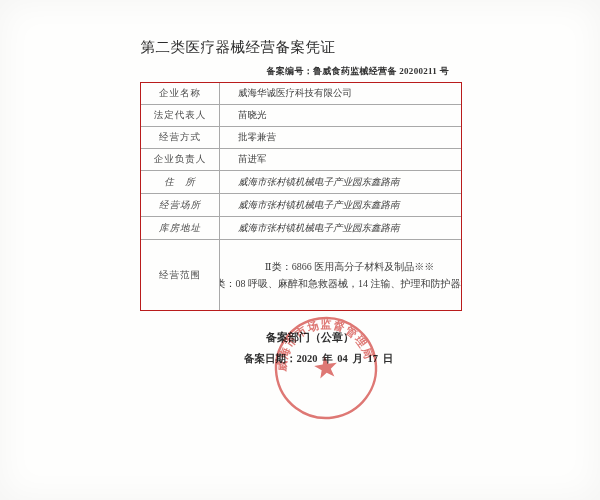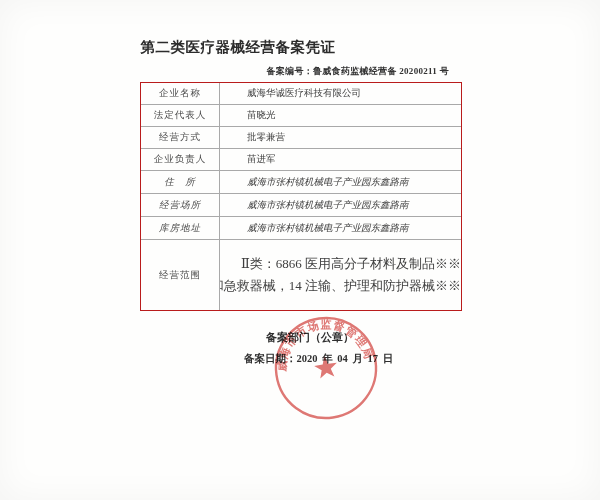--- a/index.html
+++ b/index.html
@@ -14,21 +14,21 @@
     overflow: hidden;
   }
   .page {
     position: absolute; inset: 0;
     background: #fefefd;
     box-shadow: inset 0 0 36px rgba(0,0,0,0.045);
   }
   .cert-title {
     position: absolute; top: 38px; left: 0;
     width: 476px; text-align: center;
-    font-size: 14.5px; font-weight: bold;
+    font-size: 14.5px; font-weight: normal;
     letter-spacing: 0.5px; color: #2c2c2c;
   }
   .filing-number {
     position: absolute; top: 65px; left: 0;
     width: 441px; text-align: right;
     font-size: 9px; font-weight: bold;
     letter-spacing: 0.3px; color: #333;
     white-space: nowrap;
     margin-left: 8px;
   }
@@ -46,26 +46,26 @@
   .h22 { height: 21px; }
   .h23 { height: 22px; font-style: italic; }
   .h70 { height: 70px; }
   .tlabel {
     display: flex; align-items: center; justify-content: center;
     color: #4a4a4a; letter-spacing: 1px; white-space: nowrap;
   }
   .tvalue {
     border-left: 1px solid #a9a9a9;
     display: flex; align-items: center;
-    padding-left: 27px; color: #3e3e3e;
+    padding-left: 18px; color: #3e3e3e;
     white-space: nowrap; overflow: hidden;
   }
   .tvalue.multiline {
-    flex-direction: column; align-items: flex-end; justify-content: center;
-    font-size: 13px; line-height: 1.7;
+    flex-direction: column; align-items: center; justify-content: center;
+    font-size: 10px; line-height: 1.7;
   }
   .footer-dept {
     position: absolute; left: 266px; top: 330px;
     font-size: 11px; font-weight: bold; color: #2f2f2f;
     white-space: nowrap;
   }
   .footer-date {
     position: absolute; left: 244px; top: 352px;
     font-size: 10.5px; font-weight: bold; color: #2f2f2f;
     white-space: nowrap; word-spacing: 2px;

